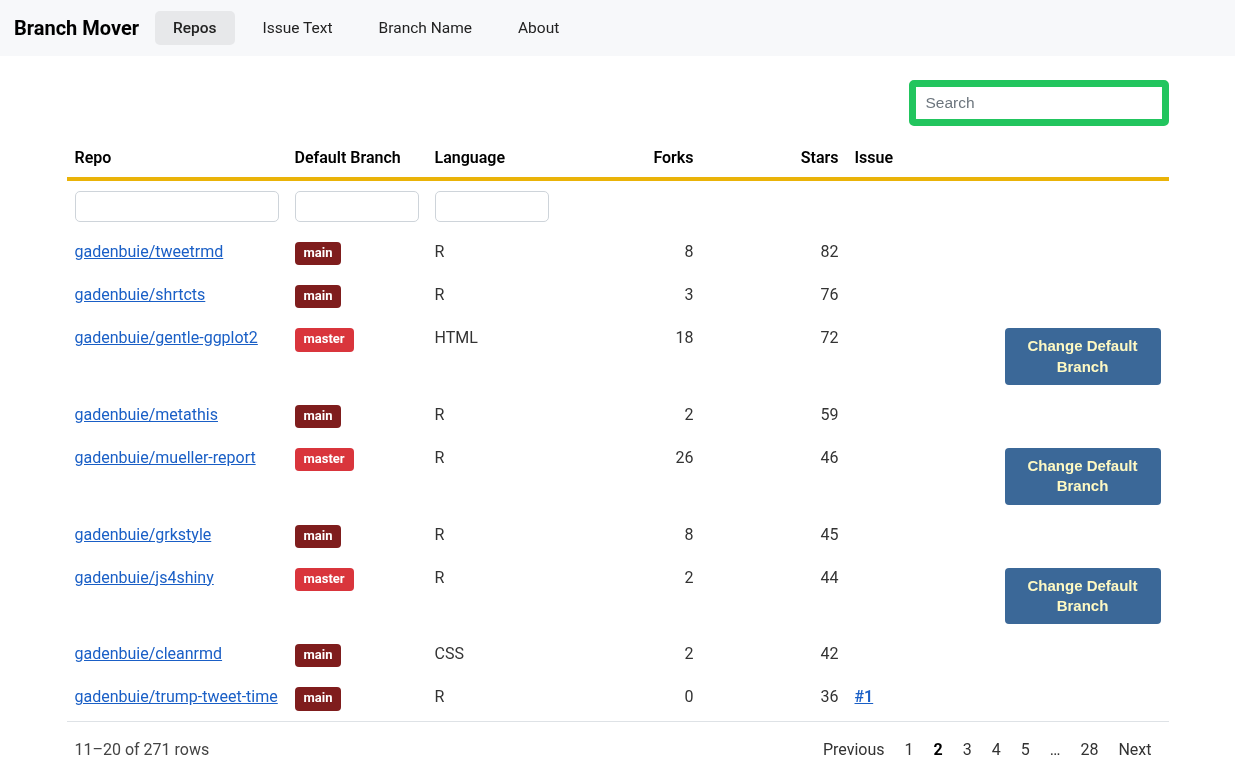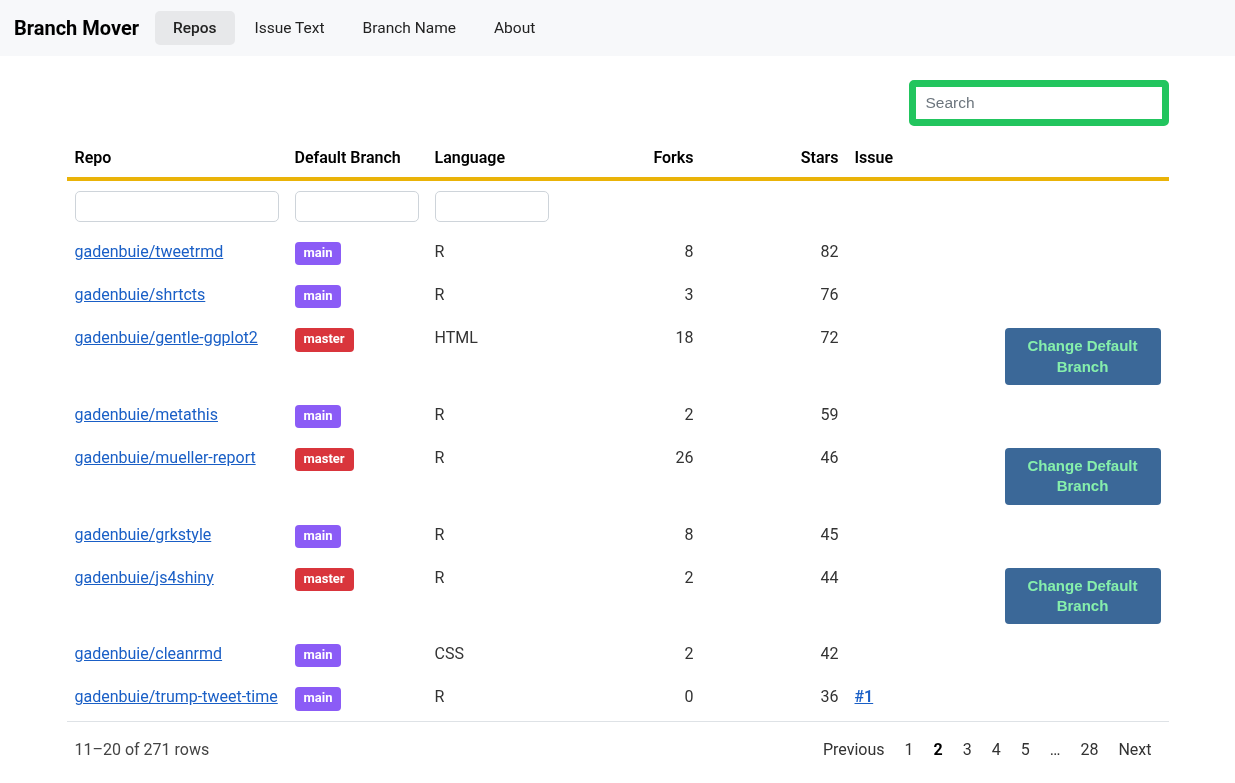--- a/index.html
+++ b/index.html
@@ -16,21 +16,21 @@
       align-items: center;
       gap: 12px;
     }
     .brand {
       font-weight: 700;
       font-size: 20px;
       color: #000;
       padding: 8px 0;
       margin-right: 4px;
     }
-    .nav { display: flex; gap: 2px; text-align: right; }
+    .nav { display: flex; gap: 10px; text-align: right; }
     .nav-item {
       padding: 8px 18px;
       font-size: 15.5px;
       color: #222;
       cursor: pointer;
       border-radius: 5px;
     }
     .nav-item.active {
       background: #e7e8ea;
       font-weight: 500;
@@ -94,25 +94,25 @@
     }
     .badge {
       display: inline-block;
       padding: 2px 9px 3px;
       border-radius: 4px;
       font-size: 13px;
       font-weight: 700;
       color: #fff;
       line-height: 1.4;
     }
-    .badge-main { background: #8b5cf6; }
+    .badge-main { background: #7f1d1d; }
     .badge-master { background: #d9353c; }
     .btn-change {
       background: #3b6898;
-      color: #86efac;
+      color: #fef9c3;
       border: none;
       border-radius: 4px;
       padding: 8px 13px;
       font-size: 15px;
       font-weight: 600;
       cursor: pointer;
       line-height: 1.35;
       text-align: center;
       min-width: 154px;
     }

